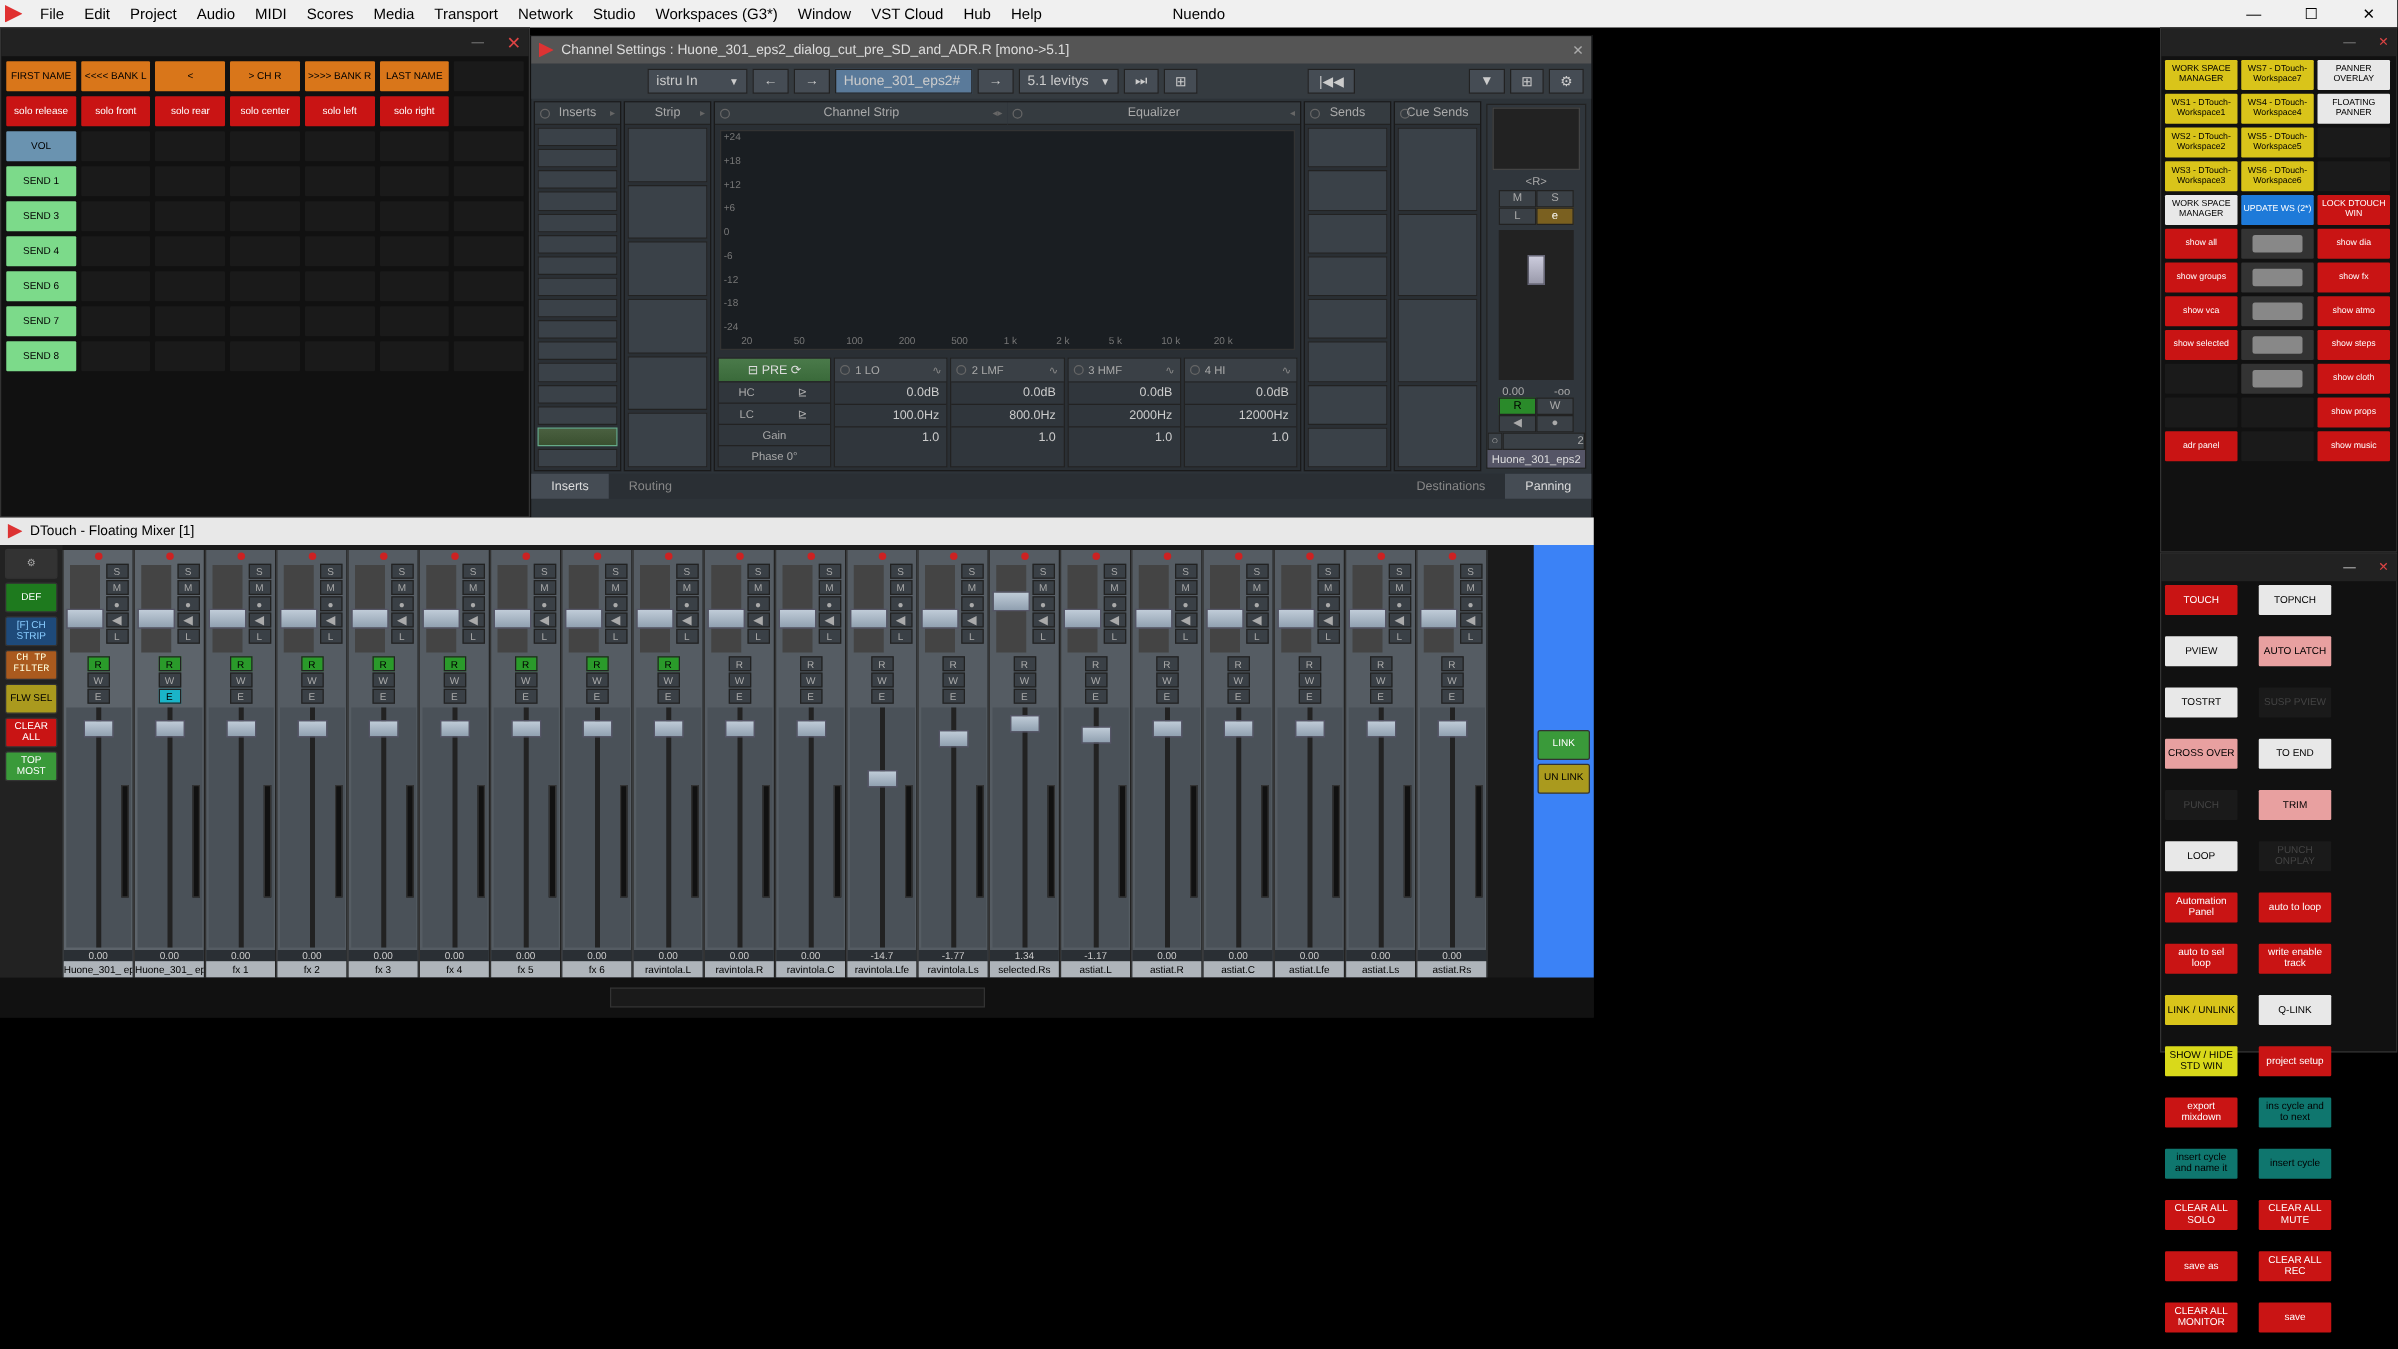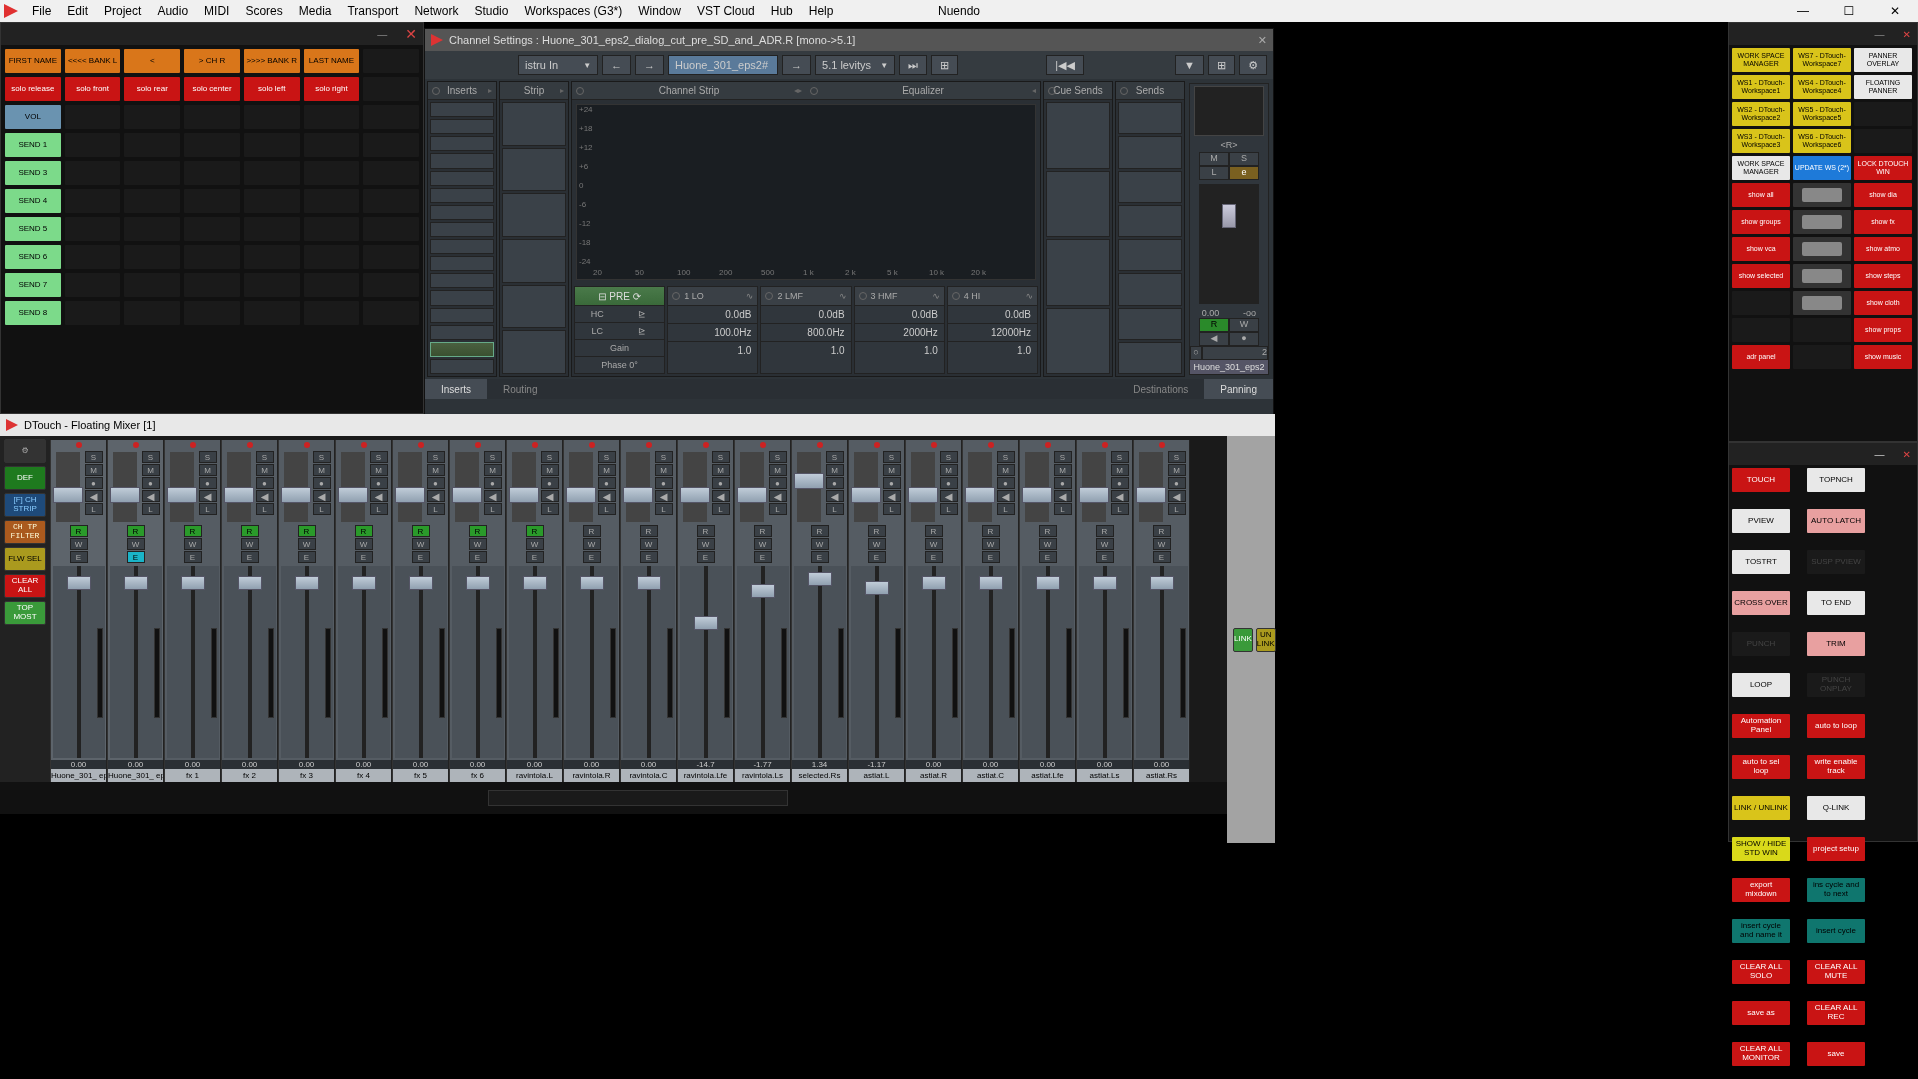--- a/index.html
+++ b/index.html
@@ -109,21 +109,21 @@
 .chstrip .longfader .track { width:4px; height:100%; background:#222; }
 .chstrip .longfader .thumb2 { position:absolute; left:14px; width:24px; height:14px; background:linear-gradient(#c0ccd8,#90a0b0); border:1px solid #556; }
 .chstrip .meter { position:absolute; right:2px; bottom:40px; width:6px; height:90px; background:#111; border:1px solid #333; }
 .chstrip .dbout { width:100%; text-align:center; font-size:8px; color:#ccc; background:#2a2f34; }
 .chstrip .chlabel { width:100%; text-align:center; font-size:8px; color:#000; background:#aeb4ba; padding:2px 0; overflow:hidden; white-space:nowrap; }
 
 #mixer .bottombar { height:32px; background:#111; display:flex; align-items:center; justify-content:center; }
 #mixer .bottombar .scrub { width:300px; height:16px; background:#1a1a1a; border:1px solid #333; }
 
 
-#linkpanel { width:48px; background:#a3a3a3; display:flex; flex-direction:row; gap:3px; padding:3px; align-items:center; height:407px; }
+#linkpanel { width:48px; background:#3b82f6; display:flex; flex-direction:column; gap:3px; padding:3px; align-items:center; height:346px; }
 
 
 #rpanel { position:absolute; top:22px; right:0; width:190px; height:420px; background:#111; border:1px solid #333; }
 #rpanel .titlebar { height:22px; background:#222; display:flex; justify-content:flex-end; align-items:center; padding:0 6px; gap:18px; color:#888; }
 #rpanel .grid { display:flex; flex-wrap:wrap; gap:3px; padding:3px; }
 .rpbtn { width:58px; height:24px; font-size:7px; display:flex; align-items:center; justify-content:center; text-align:center; line-height:1.1; border-radius:1px; }
 .rpbtn.yel { background:#d9c41a; color:#000; }
 .rpbtn.wht { background:#e8e8e8; color:#000; }
 .rpbtn.red { background:#c91414; color:#fff; }
 .rpbtn.blue { background:#1e7ad9; color:#fff; }
@@ -229,29 +229,20 @@
       <div class="row">
         <div class="tlbtn green">SEND 4</div>
         <div class="tlbtn dark"></div>
         <div class="tlbtn dark"></div>
         <div class="tlbtn dark"></div>
         <div class="tlbtn dark"></div>
         <div class="tlbtn dark"></div>
         <div class="tlbtn dark"></div>
       </div>
       <div class="row">
-        <div class="tlbtn green">SEND 5</div>
-        <div class="tlbtn dark"></div>
-        <div class="tlbtn dark"></div>
-        <div class="tlbtn dark"></div>
-        <div class="tlbtn dark"></div>
-        <div class="tlbtn dark"></div>
-        <div class="tlbtn dark"></div>
-      </div>
-      <div class="row">
         <div class="tlbtn green">SEND 6</div>
         <div class="tlbtn dark"></div>
         <div class="tlbtn dark"></div>
         <div class="tlbtn dark"></div>
         <div class="tlbtn dark"></div>
         <div class="tlbtn dark"></div>
         <div class="tlbtn dark"></div>
       </div>
       <div class="row">
         <div class="tlbtn green">SEND 7</div>
@@ -423,40 +414,40 @@
             <div class="val">0.0dB</div>
             <div class="val">12000Hz</div>
             <div class="val">1.0</div>
           </div>
         </div>
     </div>
 
     <div class="sect" style="width:70px">
       <div class="hd">
           <span class="dot"></span>
-          <span>Cue Sends</span>
+          <span>Sends</span>
         </div>
       <div class="slots">
+          <div class="slot"></div>
+          <div class="slot"></div>
+          <div class="slot"></div>
+          <div class="slot"></div>
           <div class="slot"></div>
           <div class="slot"></div>
           <div class="slot"></div>
           <div class="slot"></div>
         </div>
     </div>
 
     <div class="sect" style="width:70px">
       <div class="hd">
           <span class="dot"></span>
-          <span>Sends</span>
+          <span>Cue Sends</span>
         </div>
       <div class="slots">
-          <div class="slot"></div>
-          <div class="slot"></div>
-          <div class="slot"></div>
-          <div class="slot"></div>
           <div class="slot"></div>
           <div class="slot"></div>
           <div class="slot"></div>
           <div class="slot"></div>
         </div>
     </div>
 
     <div id="ch-out">
       <div class="panner"></div>
       <div class="rlab">&lt;R&gt;</div>

